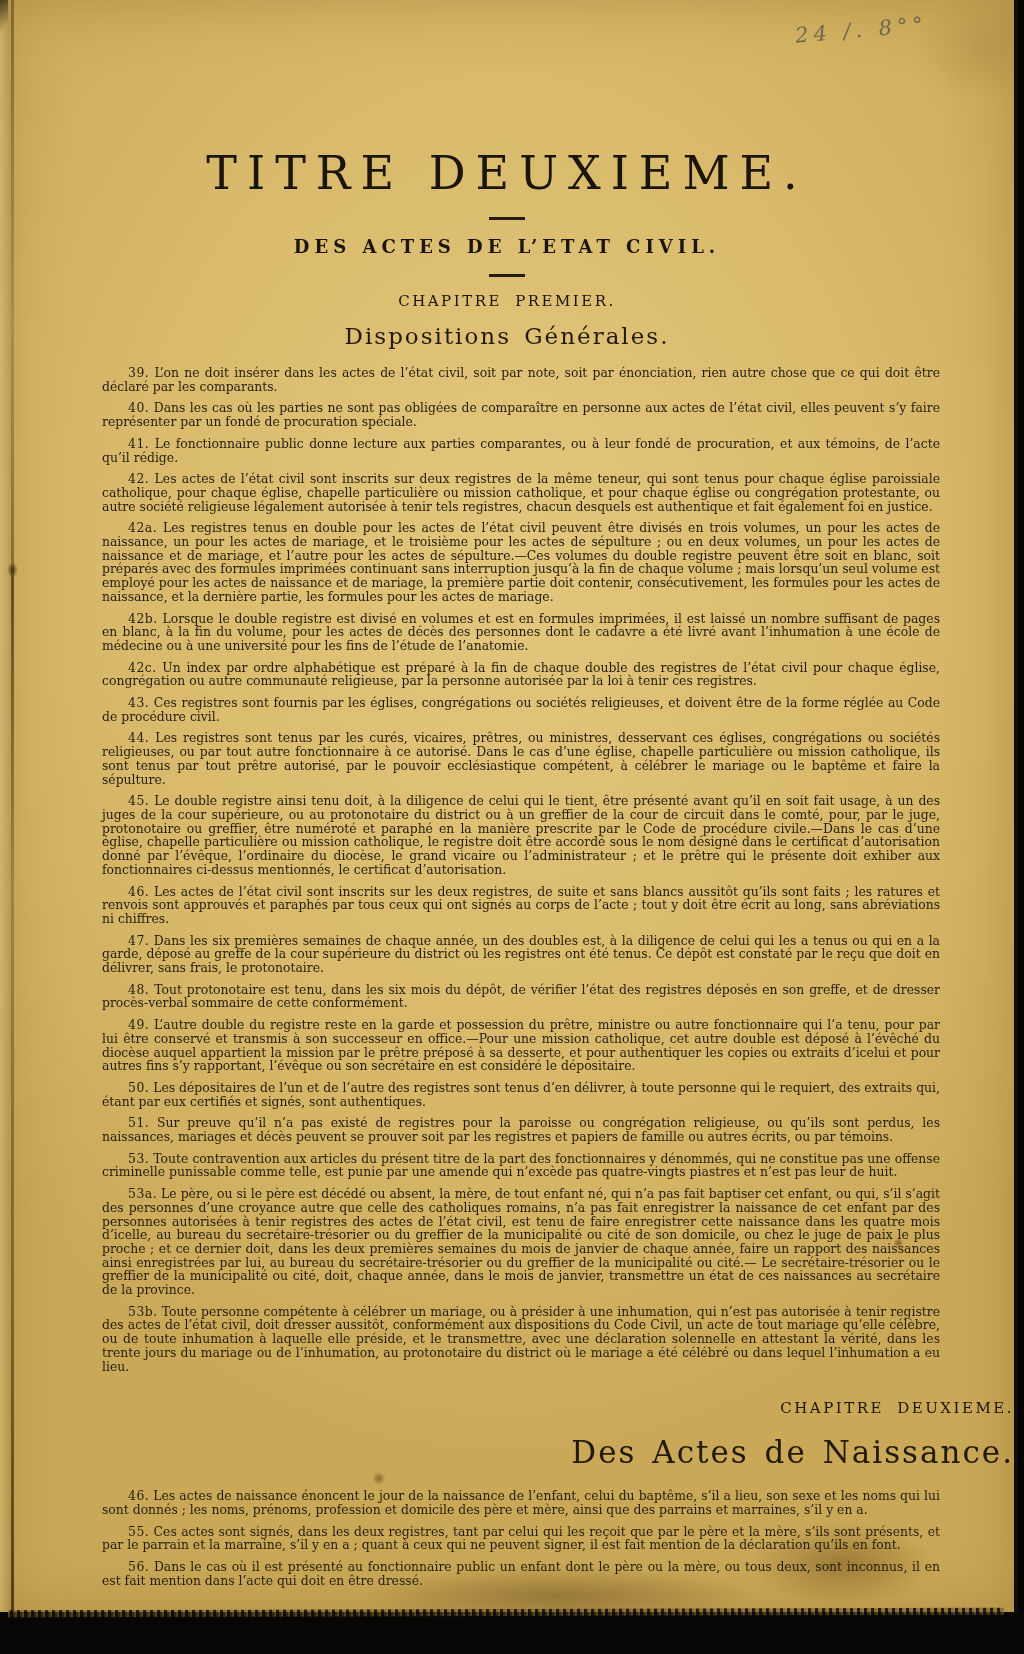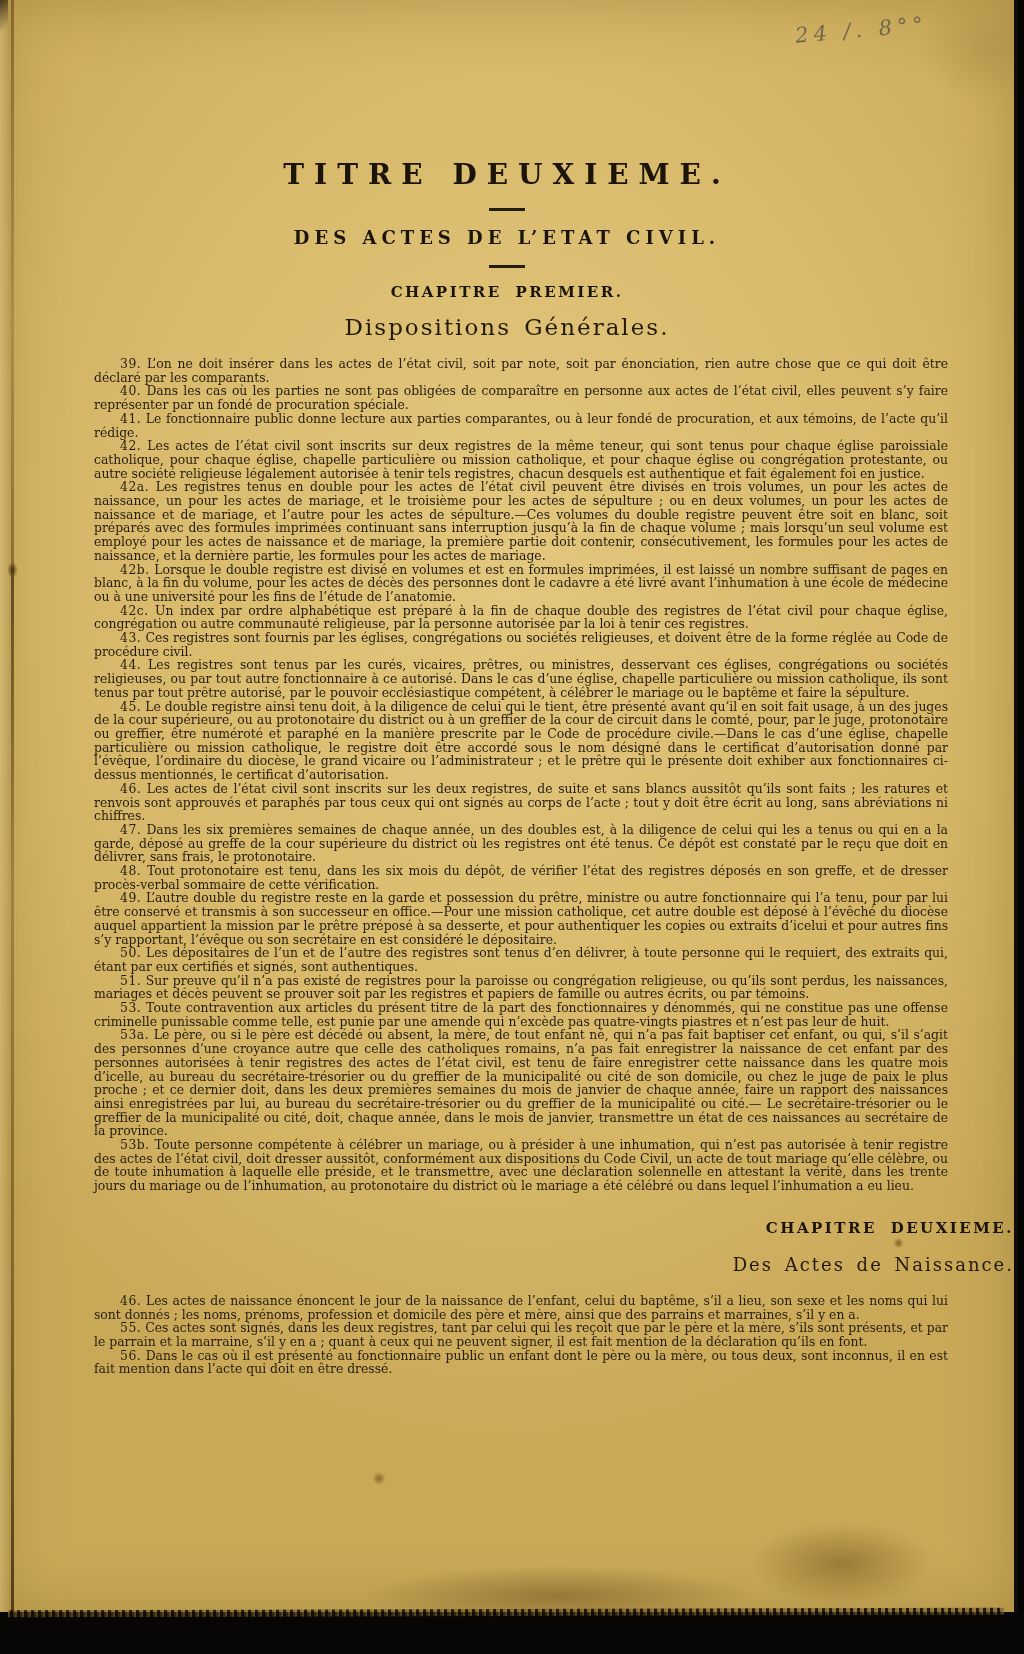--- a/index.html
+++ b/index.html
@@ -68,45 +68,45 @@
   .pencil-note{
     position:absolute;left:795px;top:18px;
     font-style:italic;font-size:21px;letter-spacing:5px;
     color:rgba(95,92,74,.85);
     transform:rotate(-5deg);
     font-family:"DejaVu Serif",serif;
   }
   
   .header{ text-align:center; padding-top:146px; color:var(--heading-ink); }
   .title{
-    font-size:28px;font-weight:bold;letter-spacing:10px;
-    margin:12px;color:#1b1408;
+    font-size:46px;font-weight:normal;letter-spacing:10px;
+    margin:0;color:#1b1408;
   }
   .rule{width:36px;height:3px;background:#241c0e;margin:17px auto 13px;}
   .subtitle{
     font-size:18px;font-weight:bold;letter-spacing:5px;margin:16px;color:#1b1408;
   }
   .chapter-heading{
-    font-size:15px;font-weight:bold;letter-spacing:2.5px;margin:15px 0 0;color:#1b1408;
+    font-size:15px;font-weight:normal;letter-spacing:2.5px;margin:15px 0 0;color:#1b1408;
     word-spacing:6px;
   }
   .chapter-subheading{
     font-size:23px;font-weight:normal;letter-spacing:2px;word-spacing:4px;margin:13px 0 0;color:#241a0a;
   }
   .chapter2-block{ text-align:right;margin-top:26px;color:var(--heading-ink); }
-  .chapter2-block .chapter-subheading{ font-size:18px;margin-top:17px; }
+  .chapter2-block .chapter-subheading{ font-size:31px;margin-top:17px; }
   
   .text-block{
     position:relative;
     width:854px;margin:17px auto 0 94px;
     color:var(--ink);
     font-size:12.4px;line-height:13.7px;
     text-align:justify;
   }
-  .text-block p{ margin:0;text-indent:26px; }
+  .text-block p{ margin:8px;text-indent:26px; }
   .pnum{ letter-spacing:.5px; }
   .text-block-ch2{ margin-top:19px; }
 </style>
 </head>
 <body>
 
 <div class="paper">
   <div class="left-strip"></div>
   <div class="crease"></div>
   <div class="crease-knot"></div>
@@ -144,21 +144,21 @@
   <p><span class="pnum">43.</span><span> Ces registres sont fournis par les églises, congrégations ou sociétés religieuses, et doivent être de la forme réglée au Code de procédure civil.</span></p>
 
   <p><span class="pnum">44.</span><span> Les registres sont tenus par les curés, vicaires, prêtres, ou ministres, desservant ces églises, congrégations ou sociétés religieuses, ou par tout autre fonctionnaire à ce autorisé.  Dans le cas d’une église, chapelle particulière ou mission catholique, ils sont tenus par tout prêtre autorisé, par le pouvoir ecclésiastique compétent, à célébrer le mariage ou le baptême et faire la sépulture.</span></p>
 
   <p><span class="pnum">45.</span><span> Le double registre ainsi tenu doit, à la diligence de celui qui le tient, être présenté avant qu’il en soit fait usage, à un des juges de la cour supérieure, ou au protonotaire du district ou à un greffier de la cour de circuit dans le comté, pour, par le juge, protonotaire ou greffier, être numéroté et paraphé en la manière prescrite par le Code de procédure civile.—Dans le cas d’une église, chapelle particulière ou mission catholique, le registre doit être accordé sous le nom désigné dans le certificat d’autorisation donné par l’évêque, l’ordinaire du diocèse, le grand vicaire ou l’administrateur ; et le prêtre qui le présente doit exhiber aux fonctionnaires ci-dessus mentionnés, le certificat d’autorisation.</span></p>
 
   <p><span class="pnum">46.</span><span> Les actes de l’état civil sont inscrits sur les deux registres, de suite et sans blancs aussitôt qu’ils sont faits ; les ratures et renvois sont approuvés et paraphés par tous ceux qui ont signés au corps de l’acte ; tout y doit être écrit au long, sans abréviations ni chiffres.</span></p>
 
   <p><span class="pnum">47.</span><span> Dans les six premières semaines de chaque année, un des doubles est, à la diligence de celui qui les a tenus ou qui en a la garde, déposé au greffe de la cour supérieure du district où les registres ont été tenus.  Ce dépôt est constaté par le reçu que doit en délivrer, sans frais, le protonotaire.</span></p>
 
-  <p><span class="pnum">48.</span><span> Tout protonotaire est tenu, dans les six mois du dépôt, de vérifier l’état des registres déposés en son greffe, et de dresser procès-verbal sommaire de cette vérification.</span></p>
+  <p><span class="pnum">48.</span><span> Tout protonotaire est tenu, dans les six mois du dépôt, de vérifier l’état des registres déposés en son greffe, et de dresser procès-verbal sommaire de cette conformément.</span></p>
 
   <p><span class="pnum">49.</span><span> L’autre double du registre reste en la garde et possession du prêtre, ministre ou autre fonctionnaire qui l’a tenu, pour par lui être conservé et transmis à son successeur en office.—Pour une mission catholique, cet autre double est déposé à l’évêché du diocèse auquel appartient la mission par le prêtre préposé à sa desserte, et pour authentiquer les copies ou extraits d’icelui et pour autres fins s’y rapportant, l’évêque ou son secrétaire en est considéré le dépositaire.</span></p>
 
   <p><span class="pnum">50.</span><span> Les dépositaires de l’un et de l’autre des registres sont tenus d’en délivrer, à toute personne qui le requiert, des extraits qui, étant par eux certifiés et signés, sont authentiques.</span></p>
 
   <p><span class="pnum">51.</span><span> Sur preuve qu’il n’a pas existé de registres pour la paroisse ou congrégation religieuse, ou qu’ils sont perdus, les naissances, mariages et décès peuvent se prouver soit par les registres et papiers de famille ou autres écrits, ou par témoins.</span></p>
 
 
   <p><span class="pnum">53.</span><span> Toute contravention aux articles du présent titre de la part des fonctionnaires y dénommés, qui ne constitue pas une offense criminelle punissable comme telle, est punie par une amende qui n’excède pas quatre-vingts piastres et n’est pas leur de huit.</span></p>
 

